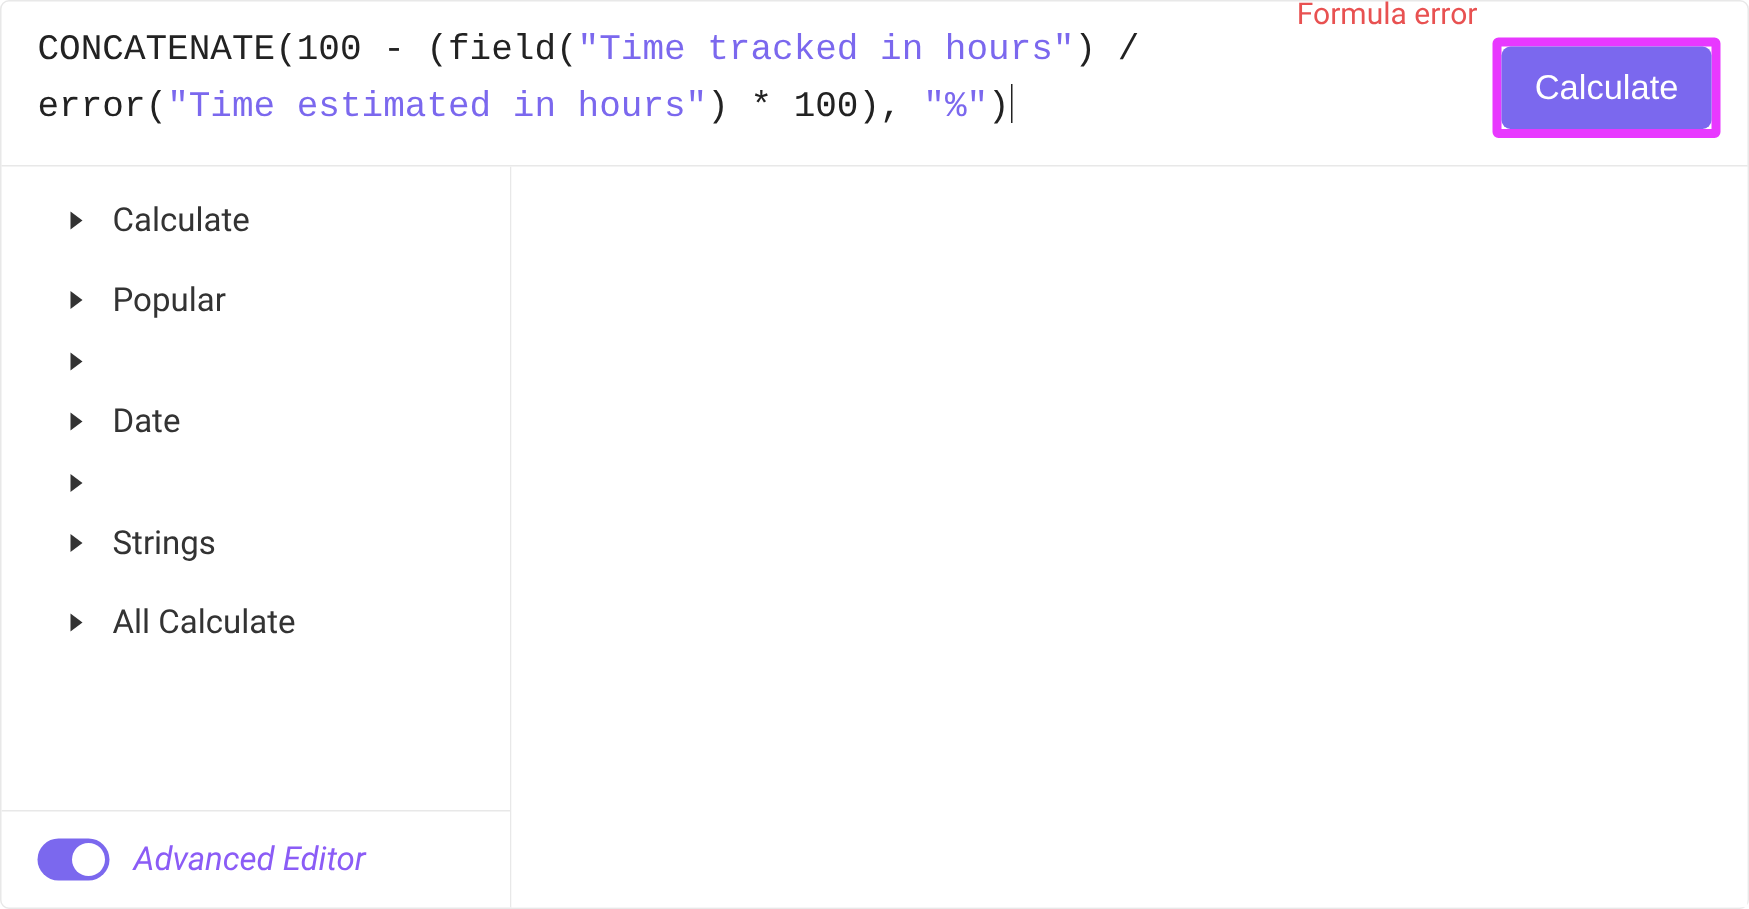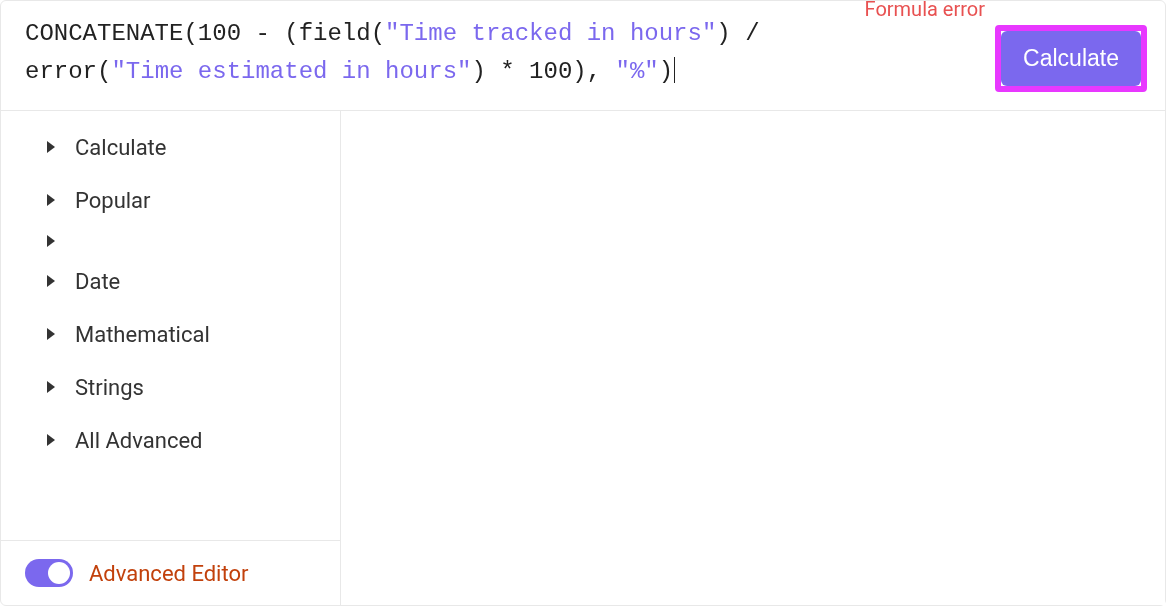--- a/index.html
+++ b/index.html
@@ -157,21 +157,22 @@
       width: 22px;
       height: 22px;
       background: #fff;
       border-radius: 50%;
       top: 3px;
       right: 3px;
     }
 
     .advanced-label {
       font-size: 22px;
-      color: #c2410c;
+      color: #8b5cf6;
+      font-style: italic;
     }
 
     .main-area {
       flex: 1;
       background: #fff;
     }
   </style>
 </head>
 <body>
 
@@ -197,29 +198,28 @@
           </div>
           <div class="category-item">
             <span class="chevron"></span>
           </div>
           <div class="category-item">
             <span class="chevron"></span>
             <span class="label">Date</span>
           </div>
           <div class="category-item">
             <span class="chevron"></span>
-            <span class="label">Mathematical</span>
           </div>
           <div class="category-item">
             <span class="chevron"></span>
             <span class="label">Strings</span>
           </div>
           <div class="category-item">
             <span class="chevron"></span>
-            <span class="label">All Advanced</span>
+            <span class="label">All Calculate</span>
           </div>
         </div>
       <div class="advanced-row">
         <div class="toggle">
           <div class="knob"></div>
         </div>
         <span class="advanced-label">Advanced Editor</span>
       </div>
     </div>
     <div class="main-area"></div>

